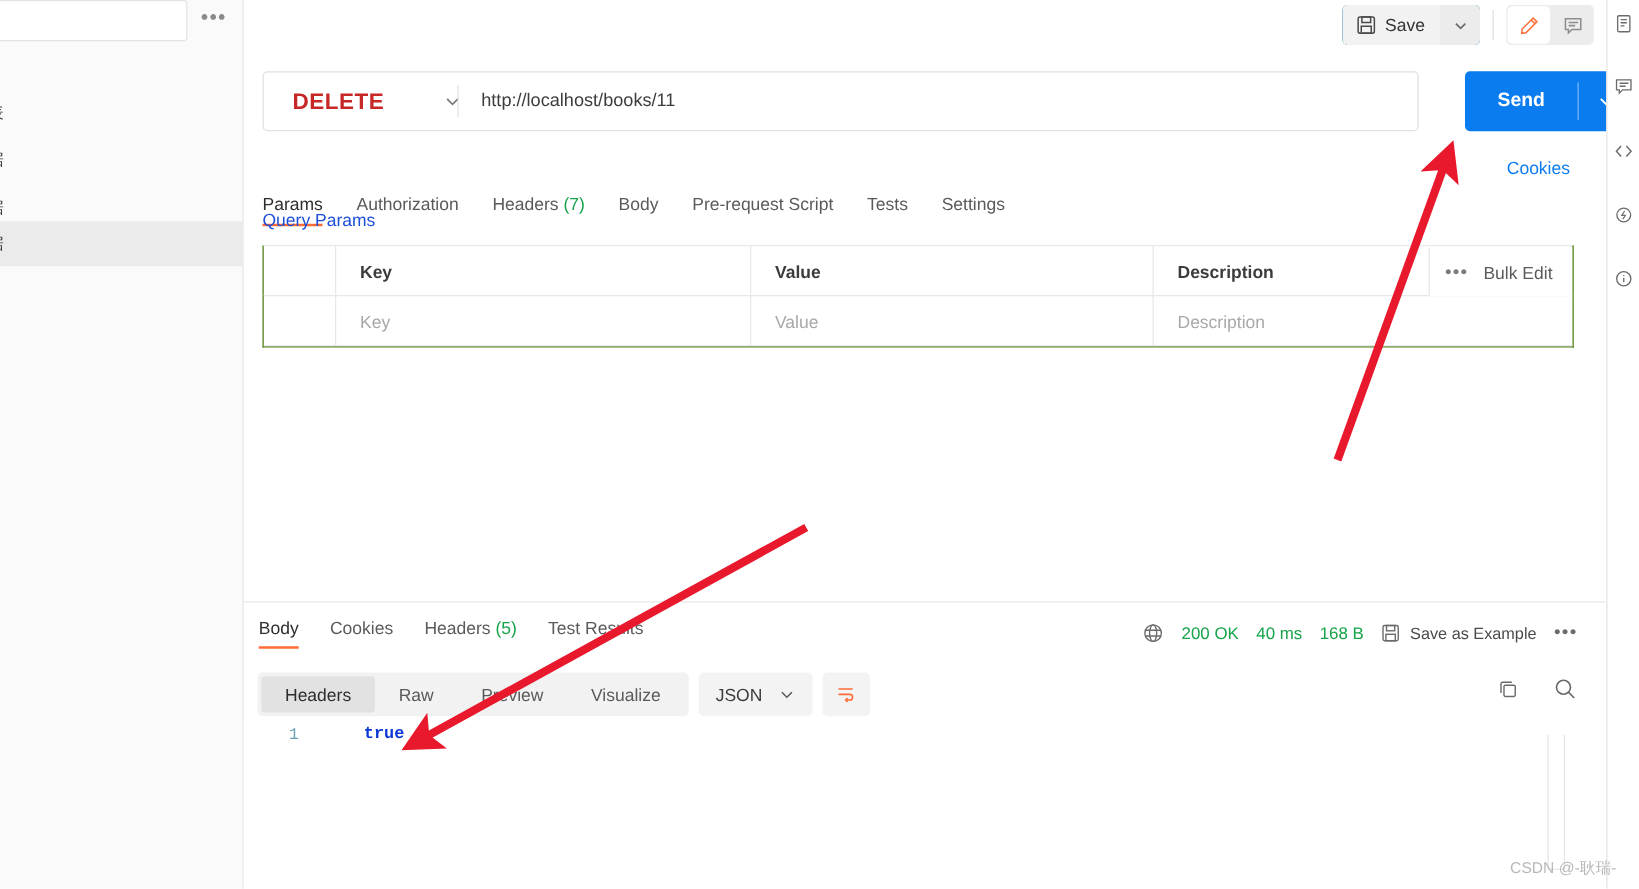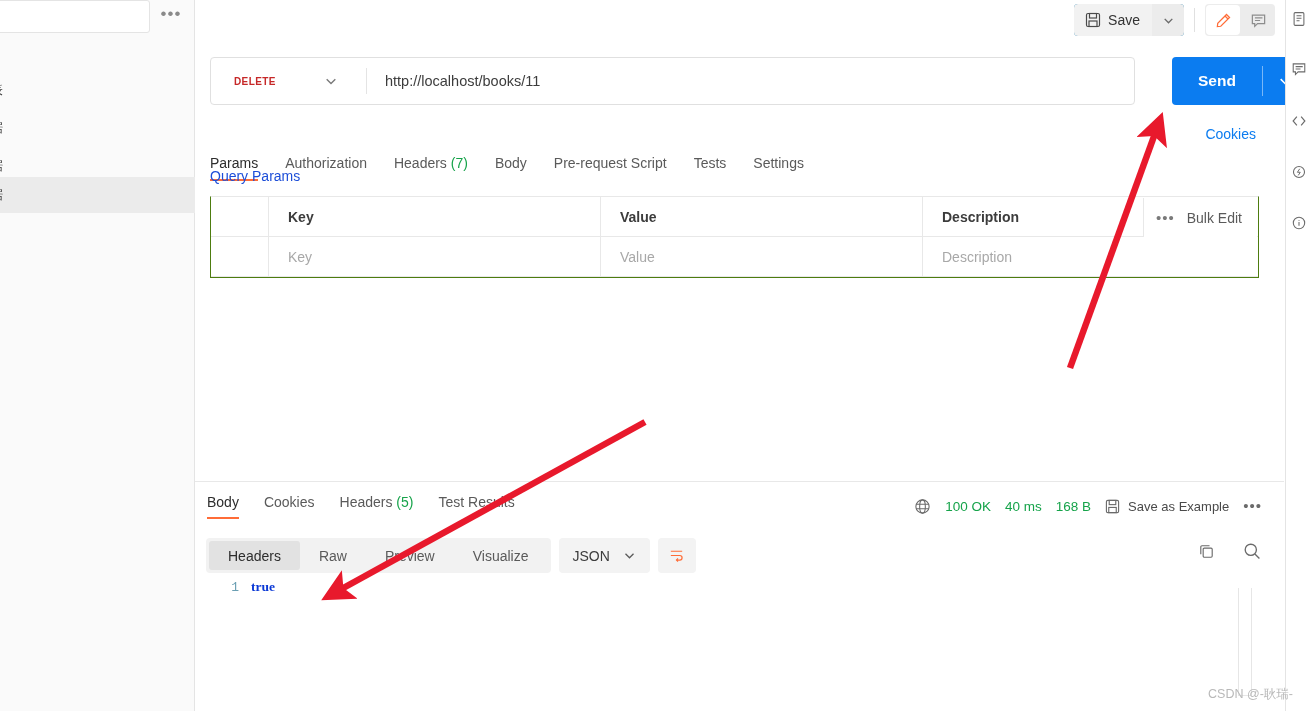--- a/index.html
+++ b/index.html
@@ -91,21 +91,21 @@
   .icon-pair { display:flex; align-items:center; background:#ececec; border-radius:4px; height:32px; }
   .ip-a { width:34px; height:30px; margin:1px; background:#fff; border-radius:4px;
           display:flex; align-items:center; justify-content:center; }
   .ip-b { width:34px; height:32px; display:flex; align-items:center; justify-content:center; color:#8d8d8d; }
 
   
   .urlbar { position:absolute; left:15px; top:57px; width: 925px; height:48px;
             border:1px solid #e0e0e0; border-radius:4px; background:#fff; display:flex; align-items:center; }
   .method { width:155px; height:100%; display:flex; align-items:center; padding-left:23px;
             justify-content:flex-start; gap:48px; }
-  .method-label { color:#c62828; font-size:10px; font-weight:700; letter-spacing:.4px; }
+  .method-label { color:#c62828; font-size:18px; font-weight:700; letter-spacing:.4px; }
   .method-caret { color:#7a7a7a; }
   .url-sep { width:1px; height:26px; background:#e4e4e4; }
   .url-input { flex:1; padding-left:18px; font-size:14.5px; color:#3c3c3c; }
 
   .send-group { position:absolute; left:977px; top:57px; display:flex; align-items:center;
                 height:48px; background:#0b7cf0; border-radius:4px; overflow:hidden; }
   .send-btn { padding:0 26px; color:#fff; font-size:15.5px; font-weight:700; height:48px;
               display:flex; align-items:center; }
   .send-div { width:1px; height:30px; background:rgba(255,255,255,.45); }
   .send-caret { width:44px; height:48px; display:flex; align-items:center; justify-content:center; color:#fff; }
@@ -163,21 +163,21 @@
          font-size:14px; color:#3c3c3c; }
   .wrapbtn { width:38px; height:35px; background:#f3f3f3; border-radius:4px; display:flex; align-items:center; justify-content:center; }
 
   .resp-actions { position:absolute; right:22px; top:541px; display:flex; align-items:center; gap:26px; color:#6b6b6b; }
 
   
   .code-area { position:absolute; left:0; top:576px; width:1089px; height:135px; background:#fff; }
   .code-line { display:flex; align-items:center; height:22px; }
   .ln { width:56px; text-align:right; padding-right:12px; font-family:"Liberation Mono", monospace;
         font-size:13px; color:#6b9fb3; }
-  .tok-bool { font-family:Liberation Serif, serif; font-size:13.5px; color:#0b39d6; font-weight:700; }
+  .tok-bool { font-family:Liberation Mono, monospace; font-size:13.5px; color:#0b39d6; font-weight:700;margin-left:40px; }
   .code-scroll { position:absolute; right:32px; top:588px; width:14px; height:108px;
                  border:1px solid #e6e6e6; border-top:0; }
 
   
   .watermark { position:absolute; right:18px; bottom:8px; font-size:12.5px; color:#b9b9b9; }
 
   
   .arrows { position:absolute; left:0; top:0; width:1311px; height:711px; pointer-events:none; }
 
   svg.ic { display:block; }
@@ -353,21 +353,21 @@
     </div>
 
     <div class="resp-meta">
       <span>
         <svg class="ic" width="17" height="17" viewBox="0 0 18 18" fill="none" stroke="#6b6b6b" stroke-width="1.15">
           <circle cx="9" cy="9" r="7"></circle>
           <ellipse cx="9" cy="9" rx="3" ry="7"></ellipse>
           <path d="M2.3 6.6 h13.4 M2.3 11.4 h13.4"></path>
         </svg>
       </span>
-      <span class="rm-green">100 OK</span>
+      <span class="rm-green">200 OK</span>
       <span class="rm-green">40 ms</span>
       <span class="rm-green">168 B</span>
       <span style="display:flex;align-items:center;gap:8px;">
         <span>
           <svg class="ic" width="15" height="15" viewBox="0 0 16 16" fill="none" stroke="#6b6b6b" stroke-width="1.2">
             <rect x="1.5" y="1.5" width="13" height="13" rx="1.5"></rect>
             <rect x="4.5" y="1.5" width="7" height="4.5"></rect>
             <rect x="4" y="9" width="8" height="5.5"></rect>
           </svg>
         </span>

